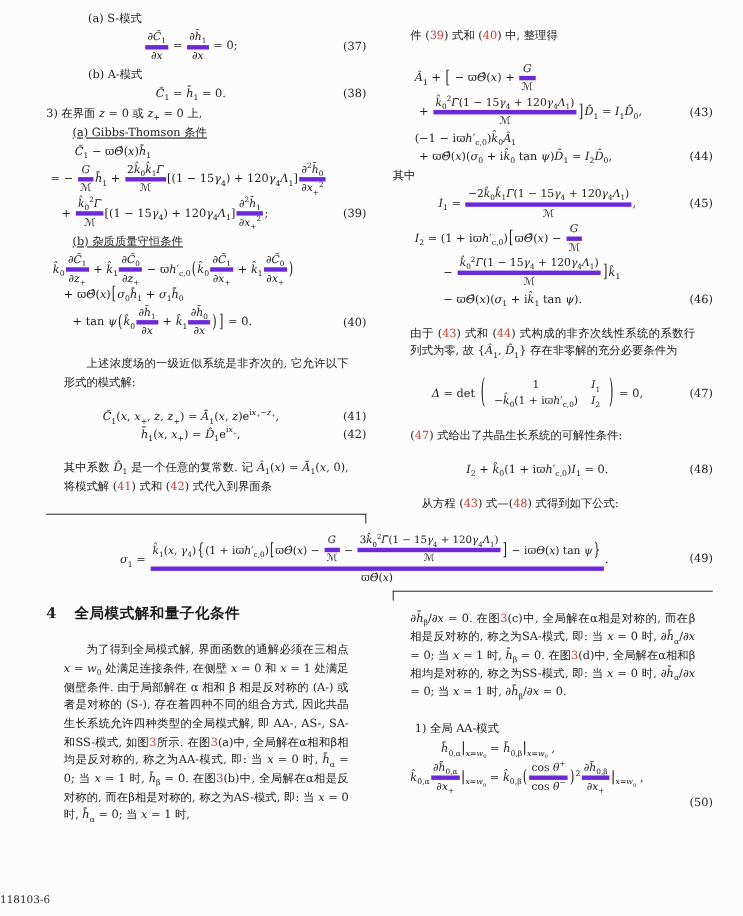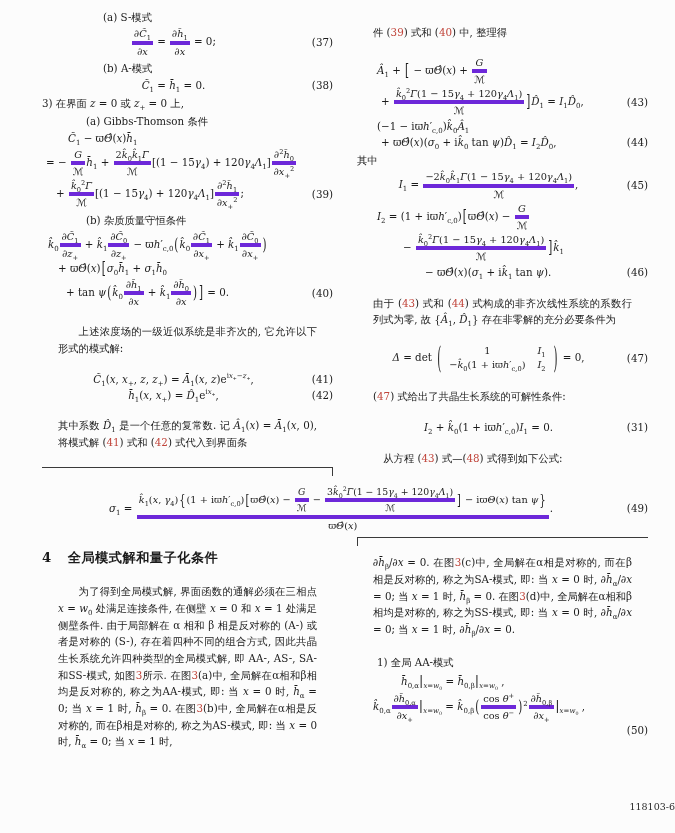--- a/index.html
+++ b/index.html
@@ -13,22 +13,22 @@
     font-family:"DejaVu Serif","DejaVu Sans","Liberation Serif",serif;
     font-size:10.3px;
     overflow:hidden;
   }
   .cols{display:flex;gap:24px;}
   .col{flex:1;min-width:0;}
   p{margin:16px;text-align:justify;line-height:1.62;}
   p.ind{text-indent:2em;}
   p.ind1{text-indent:1em;}
   .plabel{line-height:1.6;margin:1px 0;}
-  .ml38{margin-left:61px;}
-  .ml28{margin-left:44px;}
+  .ml38{margin-left:38px;}
+  .ml28{margin-left:24px;text-decoration:underline;}
   .ml20{margin-left:20px;}
   .ref{color:#c0443a;}
   
   .eq{display:flex;align-items:center;margin:3px 0;line-height:1.25;}
   .eq .b{flex:1;text-align:center;}
   .eq .bl{flex:1;text-align:left;}
   .eq .no{text-align:right;min-width:28px;font-style:normal;}
   .eqline{margin:3px 0;line-height:1.3;}
   i{font-family:"DejaVu Serif","DejaVu Sans",serif;}
   sub,sup{font-size:0.68em;line-height:0;}
@@ -43,31 +43,31 @@
   .mat .c{display:table-cell;padding:1px 6px;}
   
   .rule{position:relative;height:1px;background:#3a3a3a;}
   .rule-left{margin-top:9px;}
   .rule-left::after{content:"";position:absolute;right:0;top:0;width:1px;height:9px;background:#3a3a3a;}
   .rule-right{margin-bottom:7px;}
   .rule-right::after{content:"";position:absolute;left:0;top:0;width:1px;height:9px;background:#3a3a3a;}
   .band{margin:4px 0 6px;}
   
   .sec{display:flex;gap:16px;align-items:baseline;font-weight:bold;font-size:13.2px;margin:12px 0 12px;letter-spacing:0.5px;}
-  .footer{position:absolute;left:0;right:0;bottom:21px;text-align:right;font-size:9.5px;color:#2a2a2a;padding-left:29px;}
+  .footer{position:absolute;left:0;right:0;bottom:9px;text-align:left;font-size:9.5px;color:#2a2a2a;}
   .indent-39-1{margin-left:26px;}
   .indent-39-2{margin-left:4px;}
   .indent-39-3{margin-left:14px;}
   .indent-40-1{margin-left:6px;}
   .indent-40-2{margin-left:16px;}
   .indent-40-3{margin-left:24px;}
   .indent-43-1{margin-left:20px;}
   .indent-43-2{margin-left:24px;}
   .indent-46-2{margin-left:46px;}
-  .indent-46-3{margin-left:68px;}
+  .indent-46-3{margin-left:46px;}
   .indent-50-1{margin-left:44px;}
   .indent-50-2{margin-left:16px;}
 </style>
 </head>
 <body>
 
 <div class="page">
 
   <div class="cols">
 
@@ -150,21 +150,21 @@
                 <span class="c"><i>I</i><sub>1</sub></span>
               </span><span class="r">
                 <span class="c">−<i>k̂</i><sub>0</sub>(1 + iϖ<i>h</i>′<sub>c,0</sub>)</span>
                 <span class="c"><i>I</i><sub>2</sub></span>
               </span></span><span class="lp xl">)</span> = 0,</span>
         <span class="no">(47)</span>
       </div>
       <p>(<span class="ref">47</span>) 式给出了共晶生长系统的可解性条件:</p>
       <div class="eq">
         <span class="b"><i>I</i><sub>2</sub> + <i>k̂</i><sub>0</sub>(1 + iϖ<i>h</i>′<sub>c,0</sub>)<i>I</i><sub>1</sub> = 0.</span>
-        <span class="no">(31)</span>
+        <span class="no">(48)</span>
       </div>
       <p class="ind1">从方程 (<span class="ref">43</span>) 式—(<span class="ref">48</span>) 式得到如下公式:</p>
     </div>
   </div>
 
   <div class="band">
     <div class="eq">
       <span class="b"><i>σ</i><sub>1</sub> = <span class="f"><span class="n"><i>k̂</i><sub>1</sub>(<i>x</i>, <i>γ</i><sub>4</sub>)<span class="lb">{</span>(1 + iϖ<i>h</i>′<sub>c,0</sub>)<span class="lb">[</span>ϖ<i>Θ̂</i>(<i>x</i>) − <span class="f"><span class="n"><i>G</i></span><span class="d">ℳ</span></span> − <span class="f"><span class="n">3<i>k̂</i><sub>0</sub><sup>2</sup><i>Γ̄</i>(1 − 15<i>γ</i><sub>4</sub> + 120<i>γ</i><sub>4</sub><i>Λ</i><sub>1</sub>)</span><span class="d">ℳ</span></span><span class="lb">]</span> − iϖ<i>Θ</i>(<i>x</i>) tan <i>ψ</i><span class="lb">}</span></span><span class="d">ϖ<i>Θ̂</i>(<i>x</i>)</span></span>.</span>
       <span class="no">(49)</span>
     </div>

